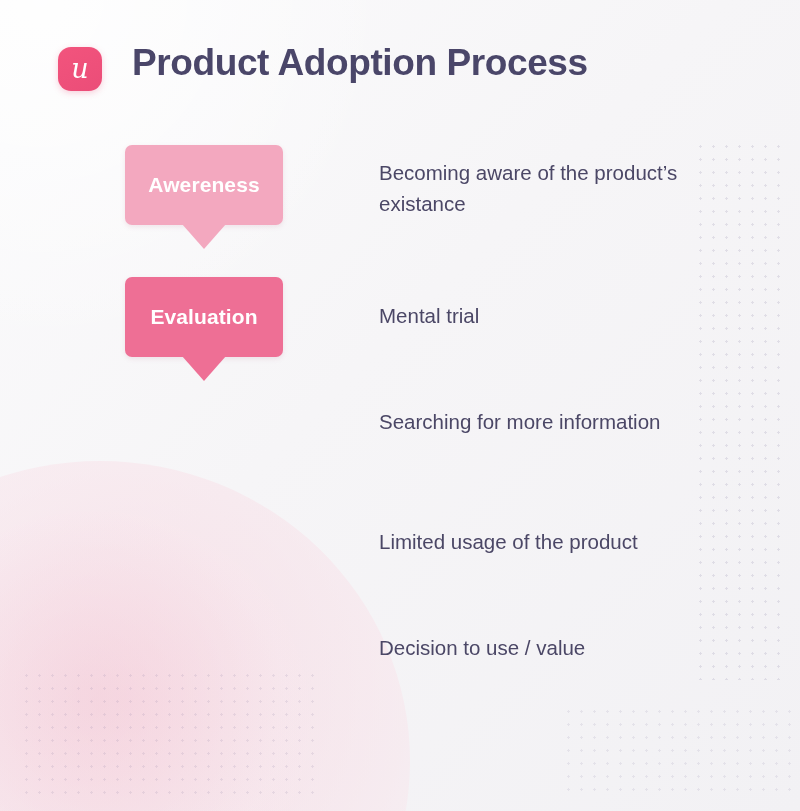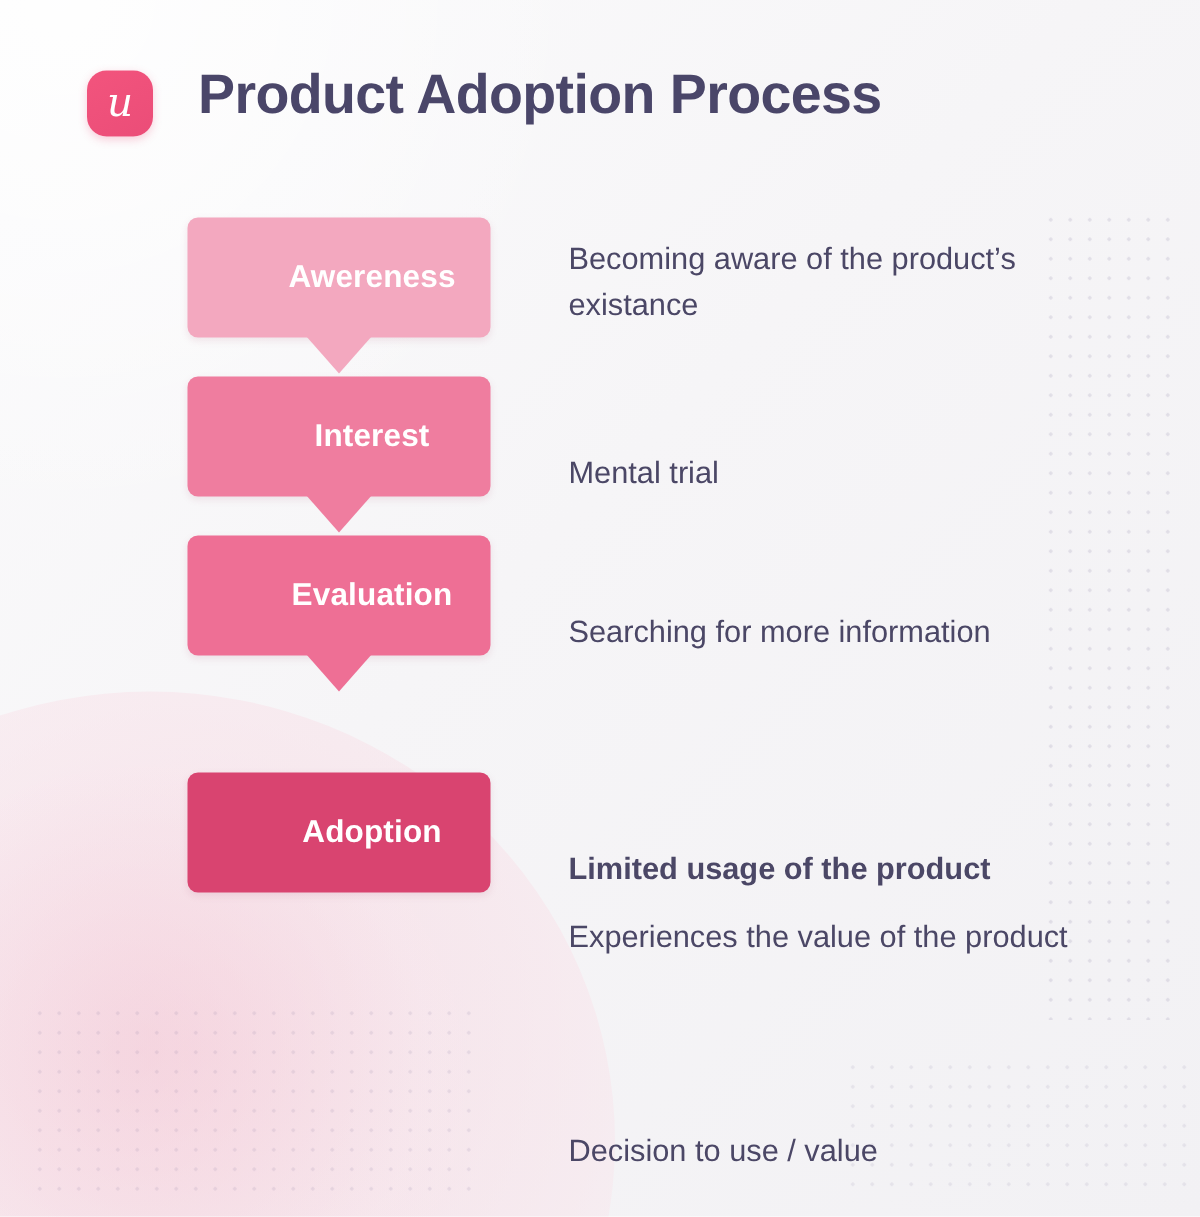--- a/index.html
+++ b/index.html
@@ -134,21 +134,20 @@
   }
   .funnel-step {
     position: relative;
     width: 158px;
     height: 80px;
     border-radius: 7px;
     display: flex;
     align-items: center;
     justify-content: center;
     box-shadow: 0 2px 5px rgba(180,90,120,0.13);
-    padding-left: 44px;
   }
   .funnel-step .step-label {
     color: #ffffff;
     font-size: 21px;
     font-weight: bold;
     letter-spacing: 0.1px;
     text-align: center;
   }
   .funnel-step .pointer {
     position: absolute;
@@ -179,21 +178,21 @@
     margin-left: 24px;
   }
   .desc-text {
     font-size: 20.5px;
     line-height: 1.52;
     color: #4b4766;
     max-width: 368px;
   }
   
   .desc-row[data-idx="0"] { align-items: flex-start; padding-top: 12px; }
-  .desc-row[data-idx="3"] { align-items: flex-end; padding-top: 14px; font-weight: bold; }
+  .desc-row[data-idx="3"] { align-items: center; padding-top: 14px; }
   .desc-row[data-idx="4"] { align-items: flex-start; padding-top: 14px; }
   .desc-row[data-idx="5"] { padding-left: -0px; }
 </style>
 </head>
 <body>
 
 <div id="canvas">
 
   <div class="bg-layer" id="wash-top"></div>
   <div class="bg-layer" id="blob-bottom-left"></div>
@@ -210,57 +209,43 @@
   </div>
 
   <div id="funnel">
       <div class="funnel-row">
         <div class="funnel-step" style="background: rgb(243, 168, 191); color: rgb(243, 168, 191);">
           <div class="step-label">Awereness</div>
           <div class="pointer"></div>
         </div>
       </div>
       <div class="funnel-gap"></div>
-      <div class="funnel-row">
-        <div class="funnel-step" style="background: rgb(239, 125, 159); color: rgb(239, 125, 159);">
-          <div class="step-label">Interest</div>
-          <div class="pointer"></div>
-        </div>
-      </div>
       <div class="funnel-gap"></div>
       <div class="funnel-row">
         <div class="funnel-step" style="background: rgb(238, 111, 149); color: rgb(238, 111, 149);">
           <div class="step-label">Evaluation</div>
           <div class="pointer"></div>
         </div>
       </div>
       <div class="funnel-gap"></div>
       <div class="funnel-gap"></div>
       <div class="funnel-gap"></div>
-      <div class="funnel-row">
-        <div class="funnel-step" style="background: rgb(217, 68, 112); color: rgb(217, 68, 112);">
-          <div class="step-label">Adoption</div>
-        </div>
-      </div>
     </div>
 
   <div id="descriptions">
       <div class="desc-row" data-idx="0">
         <div class="desc-text">Becoming aware of the product’s existance</div>
       </div>
       <div class="desc-row" data-idx="2">
         <div class="desc-text">Mental trial</div>
       </div>
       <div class="desc-row" data-idx="1">
         <div class="desc-text">Searching for more information</div>
       </div>
       <div class="desc-row" data-idx="3">
         <div class="desc-text">Limited usage of the product</div>
       </div>
-      <div class="desc-row" data-idx="4">
-        <div class="desc-text">Experiences the value of the product</div>
-      </div>
       <div class="desc-row" data-idx="5">
         <div class="desc-text">Decision to use / value</div>
       </div>
     </div>
 
 </div>
 
 </body></html>

